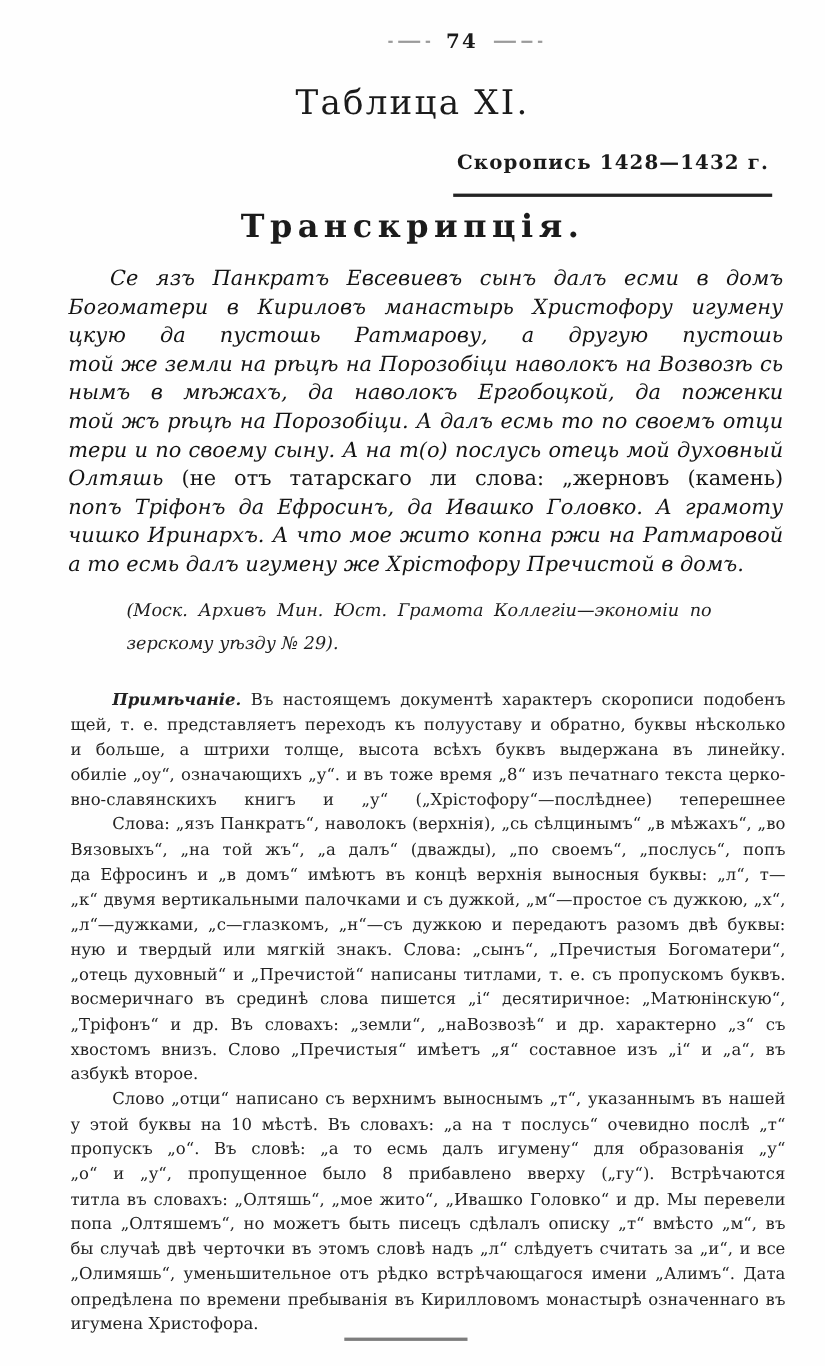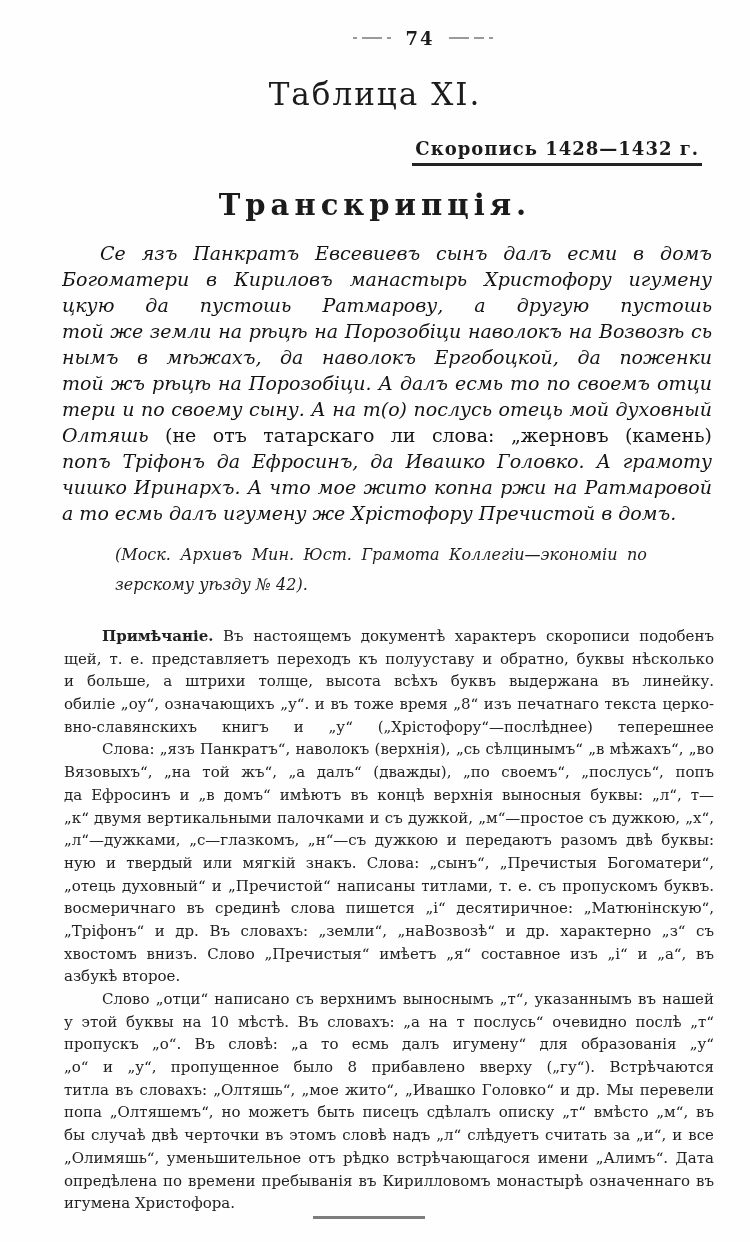--- a/index.html
+++ b/index.html
@@ -16,38 +16,38 @@
   .pagenum{font-weight:bold; font-size:18px; letter-spacing:2px;}
   .dashes{display:flex; align-items:center; gap:5px;}
   .dash{background:#9a9a9a; height:2px; display:inline-block;}
   .dash.d1{width:10px;} .dash.d2{width:20px;} .dash.d3{width:4px; height:2px;}
   
   .title{position:absolute; top:76px; left:0; width:750px; margin:0;
          text-align:center; font-size:31px; font-weight:normal; letter-spacing:2px;}
   
   .subtitle-wrap{position:absolute; top:138px; left:0; width:702px; text-align:right;}
   .subtitle{display:inline-block; font-weight:bold; font-size:18px;
-            border-bottom:3px solid #232323; padding:0 3px 4px 3px; letter-spacing:1px;}
+            border-bottom:3px solid #232323; padding:0 3px 17px 3px; letter-spacing:1px;}
   
   .sheading{position:absolute; top:188px; left:0; width:750px; margin:0;
             text-align:center; font-size:29px; font-weight:bold; letter-spacing:5px;}
   
   .trans{position:absolute; top:240px; left:62px; width:650px;
          font-style:italic; font-size:19px; line-height:26px; color:#141414;}
   .tl{height:26px; overflow:hidden;}
   .roman{font-style:normal;}
   
   .cit{position:absolute; top:540px; left:115px; width:532px;
        font-style:italic; font-size:16px; line-height:30px; color:#1d1d1d;}
   .cl{height:30px; overflow:hidden;}
   
   .note{position:absolute; top:625px; left:64px; width:650px;
         font-size:15px; line-height:22.7px; color:#222;}
   .nl{height:22.7px; overflow:hidden;}
-  .bold{font-weight:bold;}
+  .bold{font-weight:bold;font-style:italic;}
   
   .j{text-align:justify; text-align-last:justify;}
   .l{text-align:center; text-align-last:left;}
   .ind{text-indent:38px;}
   
   .endrule{position:absolute; top:1216px; left:313px; width:112px; height:3px; background:#7d7d7d;}
 </style>
 </head>
 <body>
 
@@ -84,21 +84,21 @@
     <div class="tl j">той жъ рѣцѣ на Порозобіци. А далъ есмь то по своемъ отци и по ма-</div>
     <div class="tl j">тери и по своему сыну. А на т(о) послусь отець мой духовный попъ</div>
     <div class="tl j"><span>Олтяшь </span><span class="roman">(не отъ татарскаго ли слова: „жерновъ (камень) пижній“?)</span></div>
     <div class="tl j">попъ Тріфонъ да Ефросинъ, да Ивашко Головко. А грамоту пісалъ черн-</div>
     <div class="tl j">чишко Иринархъ. А что мое жито копна ржи на Ратмаровой пустошь,</div>
     <div class="tl l">а то есмь далъ игумену же Хрістофору Пречистой в домъ.</div>
   </div>
 
   <div class="cit">
     <div class="cl j">(Моск. Архивъ Мин. Юст. Грамота Коллегіи—экономіи по Бѣло-</div>
-    <div class="cl l">зерскому уѣзду № 42).</div>
+    <div class="cl l">зерскому уѣзду № 29).</div>
   </div>
 
   <div class="note">
     <div class="nl j ind"><span class="bold">Примѣчаніе.</span><span> Въ настоящемъ документѣ характеръ скорописи подобенъ предъиду-</span></div>
     <div class="nl j">щей, т. е. представляетъ переходъ къ полууставу и обратно, буквы нѣсколько выше</div>
     <div class="nl j">и больше, а штрихи толще, высота всѣхъ буквъ выдержана въ линейку. Попадается</div>
     <div class="nl j">обиліе „оу“, означающихъ „у“. и въ тоже время „8“ изъ печатнаго текста церко-</div>
     <div class="nl j">вно-славянскихъ книгъ и „у“ („Хрістофору“—послѣднее) теперешнее скорописное.</div>
 
     <div class="nl j ind">Слова: „язъ Панкратъ“, наволокъ (верхнія), „сь сѣлцинымъ“ „в мѣжахъ“, „во</div>

